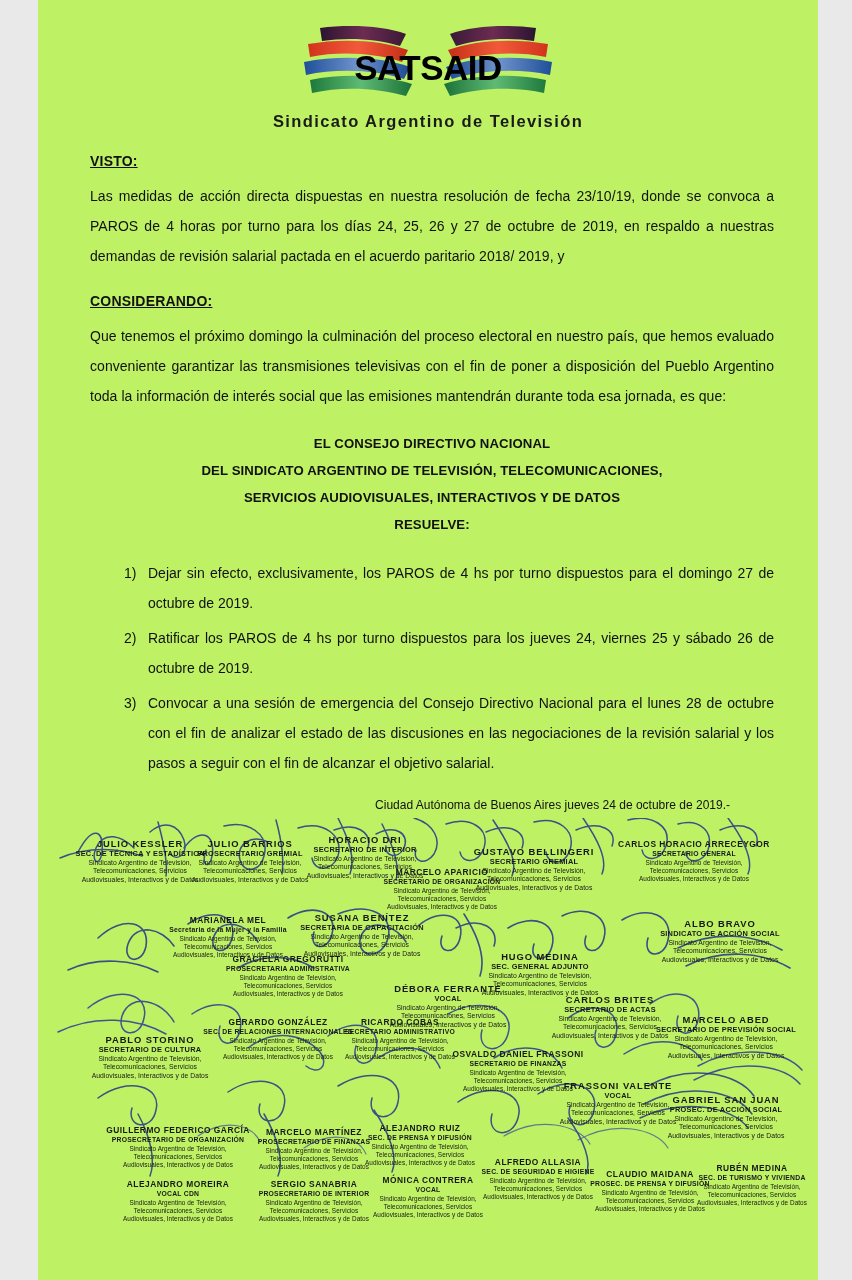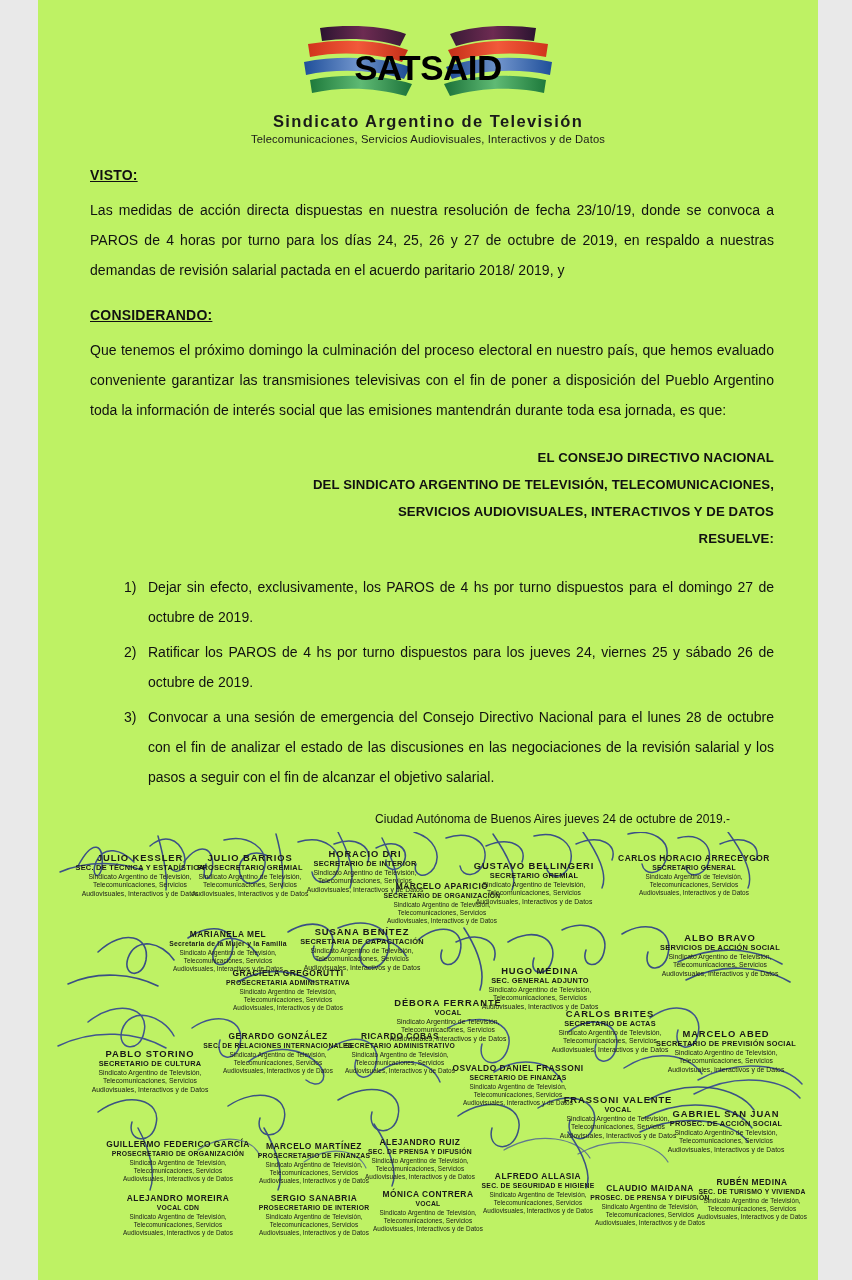--- a/index.html
+++ b/index.html
@@ -88,21 +88,20 @@
     margin-top: 18px;
     margin-bottom: 20px;
     text-align: center;
   }
   .resolve-line {
     font-size: 13.2px;
     font-weight: bold;
     line-height: 2.05;
     letter-spacing: 0.1px;
     color: #111;
-    text-align: right;
   }
 
   ol#items {
     margin: 0;
     padding-left: 34px;
     list-style: none;
     counter-reset: it;
   }
   ol#items li {
     counter-increment: it;
@@ -211,21 +210,20 @@
         <g transform="translate(280,0) scale(-1,1)">
           <path d="M32 6 C 62 2, 96 4, 118 12 L 112 24 C 90 17, 60 15, 34 19 Z" fill="url(#gP)"></path>
           <path d="M20 22 C 54 16, 94 18, 120 28 L 114 40 C 88 31, 52 29, 22 35 Z" fill="url(#gR)"></path>
           <path d="M16 40 C 52 33, 94 35, 122 45 L 116 57 C 88 48, 50 46, 18 53 Z" fill="url(#gB)"></path>
           <path d="M22 58 C 56 51, 96 53, 124 62 L 118 74 C 90 66, 54 64, 24 71 Z" fill="url(#gG)"></path>
         </g>
       </svg>
       <div id="wordmark">SATSAID</div>
     </div>
     <div id="org-line1">Sindicato Argentino de Televisión</div>
-    <div id="org-line2">Telecomunicaciones, Servicios Audiovisuales, Interactivos y de Datos</div>
   </div>
 
   <div id="body-block">
 
     <div class="section-head">VISTO:</div>
     <p class="para">Las medidas de acción directa dispuestas en nuestra resolución de fecha 23/10/19, donde se convoca a PAROS de 4 horas por turno para los días 24, 25, 26 y 27 de octubre de 2019, en respaldo a nuestras demandas de revisión salarial pactada en el acuerdo paritario 2018/ 2019, y</p>
 
     <div class="section-head" style="margin-top:22px;">CONSIDERANDO:</div>
     <p class="para">Que tenemos el próximo domingo la culminación del proceso electoral en nuestro país, que hemos evaluado conveniente garantizar las transmisiones televisivas con el fin de poner a disposición del Pueblo Argentino toda la información de interés social que las emisiones mantendrán durante toda esa jornada, es que:</p>
 
@@ -370,21 +368,21 @@
     </div>
     <div class="stamp" style="left:240px; top:94px;">
       <div class="nm">SUSANA BENÍTEZ</div>
       <div class="rl">SECRETARIA DE CAPACITACIÓN</div>
       <div class="org">Sindicato Argentino de Televisión,</div>
       <div class="org">Telecomunicaciones, Servicios</div>
       <div class="org">Audiovisuales, Interactivos y de Datos</div>
     </div>
     <div class="stamp" style="left:598px; top:100px;">
       <div class="nm">ALBO BRAVO</div>
-      <div class="rl">SERVICIOS DE ACCIÓN SOCIAL</div>
+      <div class="rl">SINDICATO DE ACCIÓN SOCIAL</div>
       <div class="org">Sindicato Argentino de Televisión,</div>
       <div class="org">Telecomunicaciones, Servicios</div>
       <div class="org">Audiovisuales, Interactivos y de Datos</div>
     </div>
     <div class="stamp" style="left:418px; top:133px;">
       <div class="nm">HUGO MEDINA</div>
       <div class="rl">SEC. GENERAL ADJUNTO</div>
       <div class="org">Sindicato Argentino de Televisión,</div>
       <div class="org">Telecomunicaciones, Servicios</div>
       <div class="org">Audiovisuales, Interactivos y de Datos</div>

